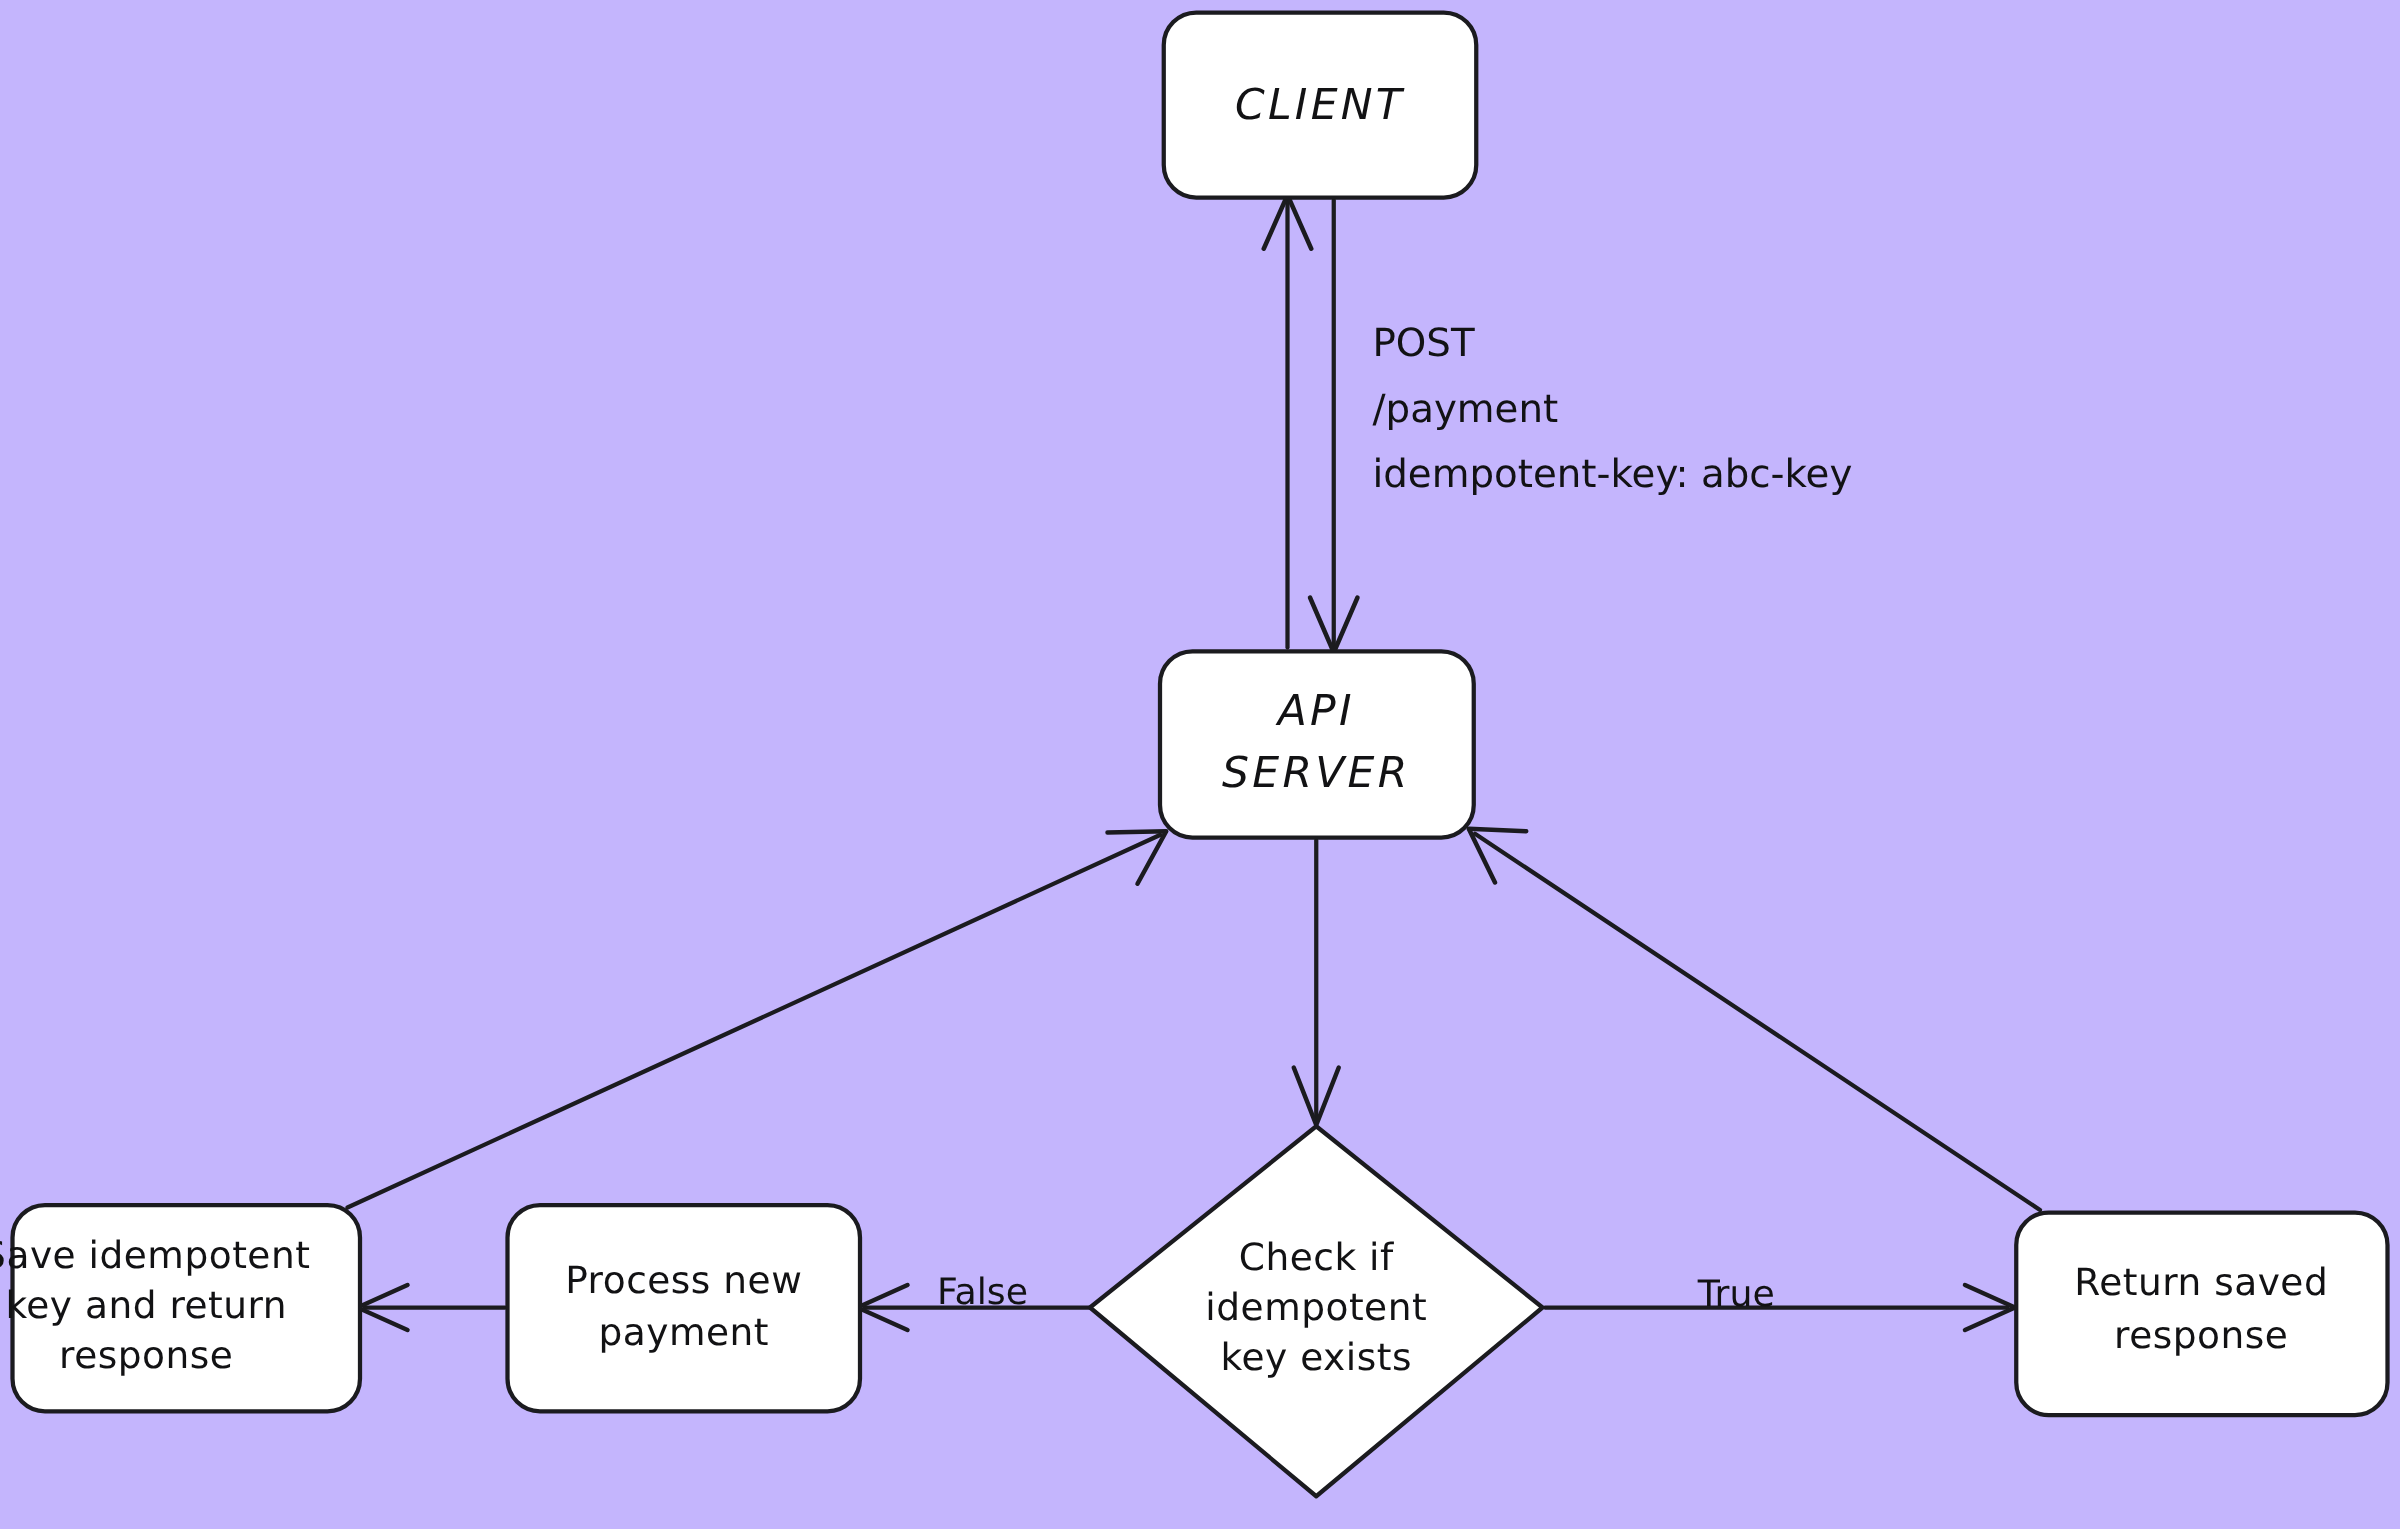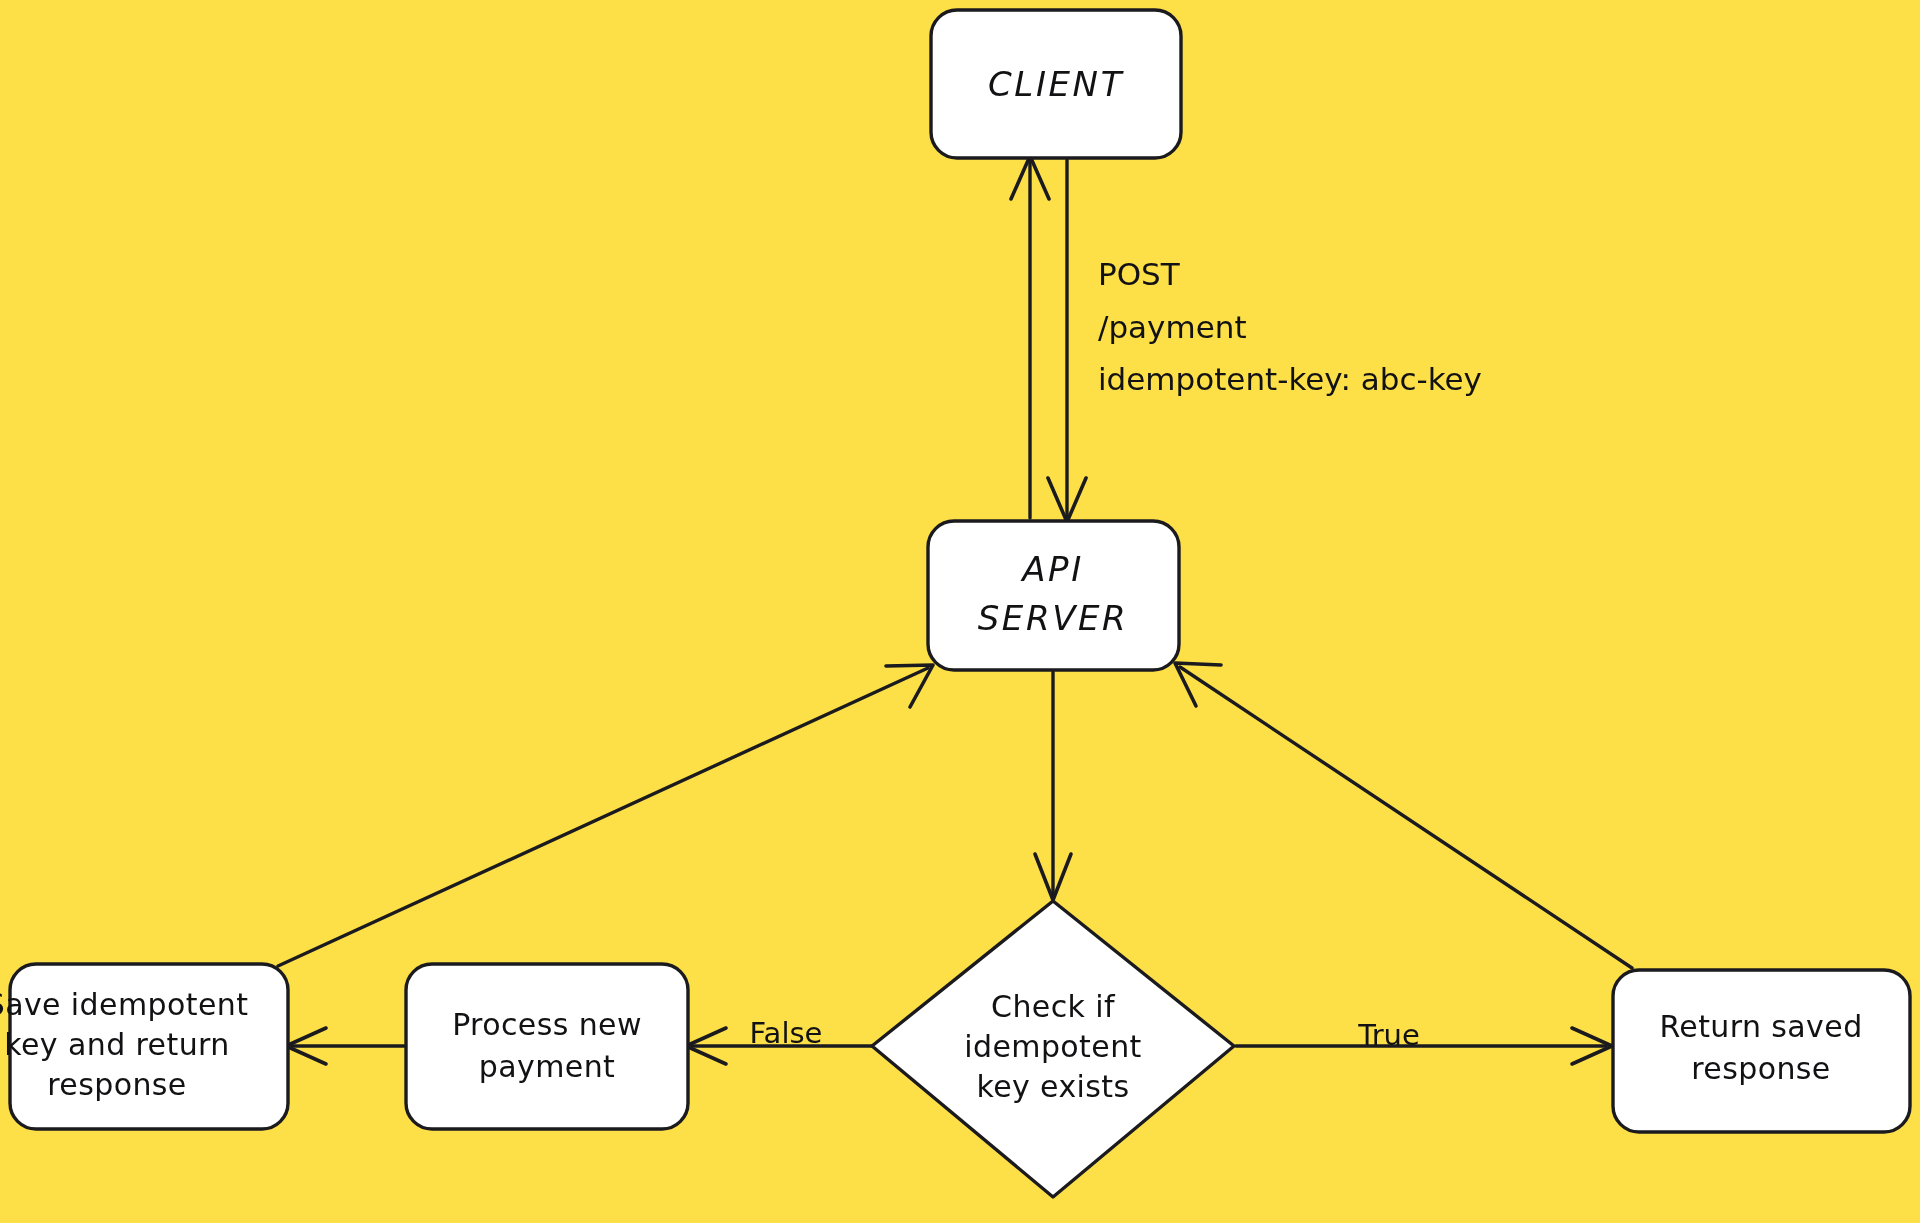--- a/index.html
+++ b/index.html
@@ -10,21 +10,21 @@
   body {
     width: 1920px;
     height: 1223px;
     overflow: hidden;
     font-family: "DejaVu Sans", sans-serif;
   }
   #canvas {
     position: relative;
     width: 1920px;
     height: 1223px;
-    background: #fde047;
+    background: #c4b5fd;
   }
   svg#diagram {
     position: absolute;
     top: 0; left: 0;
     width: 1920px;
     height: 1223px;
     display: block;
   }
   .node-shape {
     fill: #ffffff;

